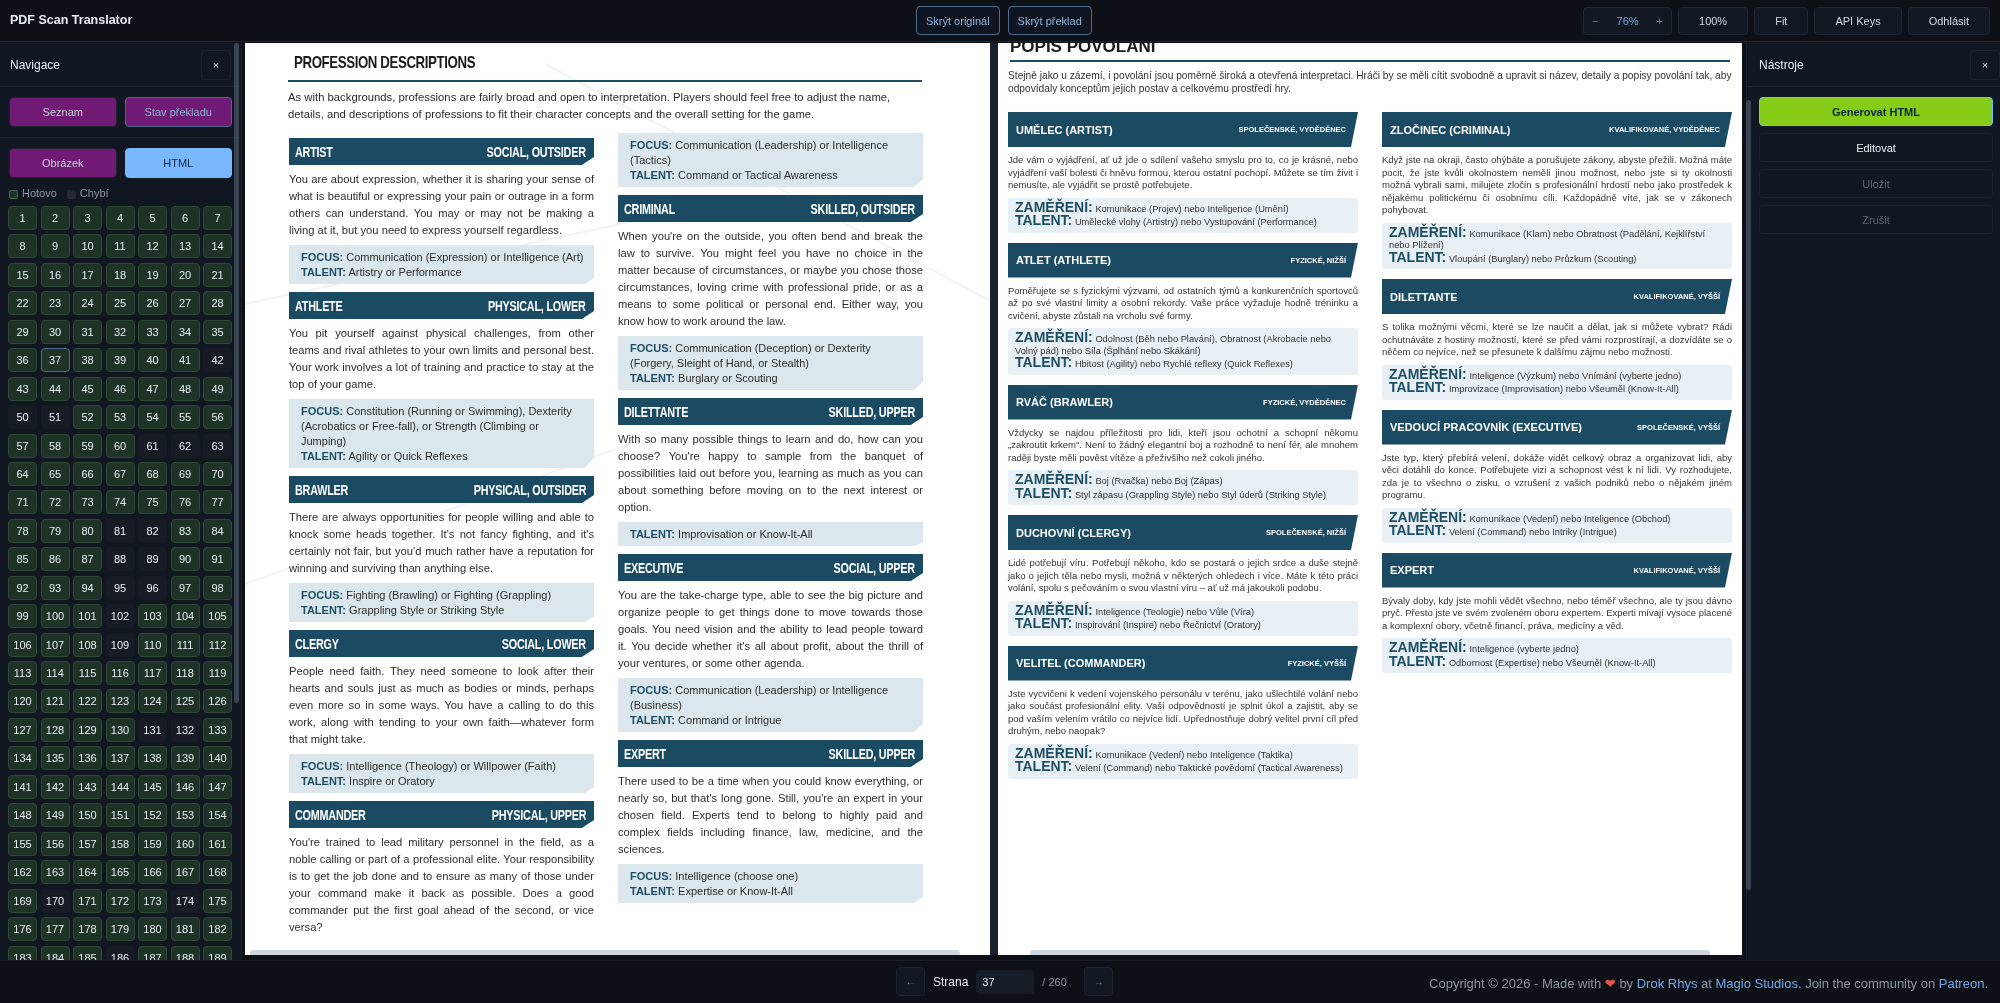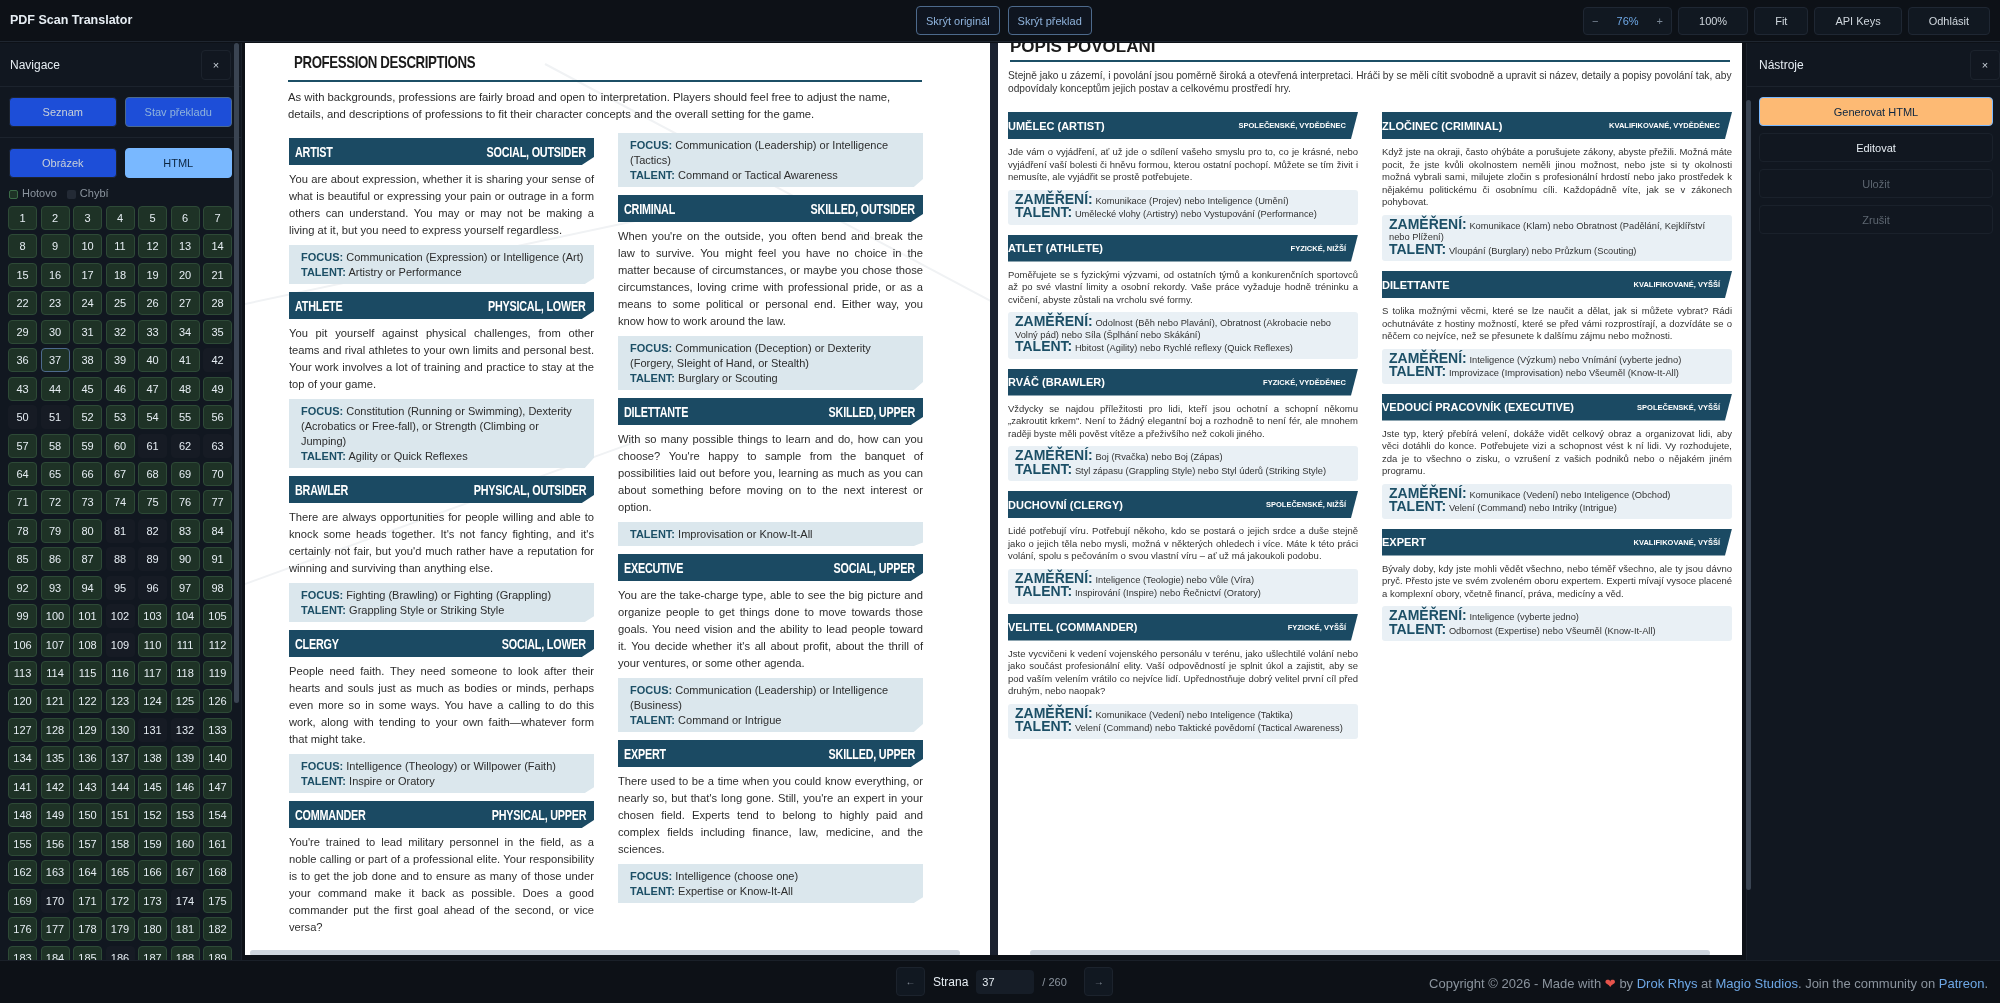--- a/index.html
+++ b/index.html
@@ -12,21 +12,21 @@
 .zoom-grp{display:flex;align-items:center;height:28px;border:1px solid #1f2733;border-radius:4px;background:#111821;padding:0 8px;gap:18px;font-size:11px}
 .zoom-grp .z{color:#7a8796}
 .zoom-grp .v{color:#6ea8e6}
 .dbtn{height:28px;padding:0 20px;border:1px solid #1f2733;border-radius:4px;background:#111821;color:#d0d7de;font-size:11px;display:flex;align-items:center}
 
 .lside{position:absolute;left:0;top:43px;width:242px;height:917px;background:#111720;border-right:1px solid #1a2029}
 .side-head{height:44px;display:flex;align-items:center;justify-content:space-between;padding:0 10px;border-bottom:1px solid #1c232d}
 .side-head .t{font-size:12px;font-weight:normal;color:#e6edf3}
 .xbtn{width:30px;height:30px;border:1px solid #1c232d;border-radius:4px;display:flex;align-items:center;justify-content:center;color:#c9d1d9;font-size:11px}
 .seg{display:flex;gap:8px;padding:10px 9px;border-bottom:1px solid #1c232d}
-.seg .b{flex:1;height:30px;border:1px solid #1c232d;border-radius:4px;display:flex;align-items:center;justify-content:center;font-size:11px;color:#c9d1d9;background:#1d4ed8}
+.seg .b{flex:1;height:30px;border:1px solid #1c232d;border-radius:4px;display:flex;align-items:center;justify-content:center;font-size:11px;color:#c9d1d9;background:#701a75}
 .seg .b.act-outline{border-color:#4d6a8c;color:#8fb3dc}
 .seg .b.act-fill{background:#79b8ff;border-color:#79b8ff;color:#0b2540}
 .legend{display:flex;gap:10px;padding:0 9px;height:18px;align-items:center;font-size:11px;color:#8b949e}
 .legend .sw{display:inline-block;width:9px;height:9px;border-radius:2px;margin-right:4px;vertical-align:middle}
 .grid{display:grid;grid-template-columns:repeat(7,29px);gap:4px 3.5px;padding:4px 8px 0 8px;height:768px;overflow:hidden}
 .cell{height:24px;border:1px solid #2e4a37;border-radius:4px;background:#1e3226;color:#e6edf3;font-size:11px;display:flex;align-items:center;justify-content:center}
 .cell.miss{background:#161b24;border-color:#161b24}
 .cell.cur{border-color:#4d6a8c}
 .lscroll{position:absolute;right:2px;top:0;width:5px;height:100%;}
 .lscroll .th{position:absolute;top:0;width:5px;height:660px;background:#3a4452;border-radius:3px}
@@ -46,31 +46,31 @@
 .pbar .l{transform-origin:left}
 .pbar .r{transform-origin:right}
 .ptext{font-size:11.2px;line-height:17px;color:#2d2d2d;text-align:justify;margin-bottom:6px}
 .fbox{background:#dbe7ed;padding:5px 10px 4px 12px;font-size:11px;line-height:15px;color:#2d2d2d;margin-bottom:8px;clip-path:polygon(0 0,100% 0,100% 85%,97% 100%,0 100%)}
 .fbox b{color:#1c4f66}
 
 .t-title{position:absolute;left:12px;top:-6px;font-size:17px;font-weight:bold;color:#1a1a1a}
 .t-rule{position:absolute;left:12px;top:17px;width:720px;height:2px;background:#1c4f66}
 .t-intro{position:absolute;left:10px;top:26px;width:724px;font-size:10.2px;line-height:13px;color:#333}
 .tcol{position:absolute;width:350px}
-.tbar{height:27px;background:#1b4a63;color:#fff;display:flex;justify-content:space-between;align-items:center;padding:0 12px 0 0;clip-path:polygon(0 0,100% 0,98% 100%,0 100%);margin-bottom:7px}
+.tbar{height:35px;background:#1b4a63;color:#fff;display:flex;justify-content:space-between;align-items:center;padding:0 12px 0 8px;clip-path:polygon(0 0,100% 0,98% 100%,0 100%);margin-bottom:7px}
 .tbar .l{font-weight:bold;font-size:11px}
 .tbar .r{font-weight:bold;font-size:7.5px}
 .ttext{font-size:9.5px;line-height:12.5px;color:#333;text-align:justify;margin-bottom:6px}
 .tbox{background:#e9f0f5;padding:4px 7px;font-size:9.3px;line-height:11.5px;color:#333;margin-bottom:10px;border-radius:3px}
 .tbox b{color:#1c4f66;font-size:14px}
 
 .rside{position:absolute;left:1746px;top:43px;width:264px;height:917px;background:#111720;border-left:1px solid #1a2029}
 .rscroll{position:absolute;left:1746px;top:100px;width:5px;height:790px;background:#3a4452;border-radius:3px}
 .tool{margin:0 8px 7px 12px;height:29px;border:1px solid #1a212b;border-radius:4px;display:flex;align-items:center;justify-content:center;font-size:11px;color:#e6edf3;background:#111720}
-.tool.primary{background:#fdba74;border-color:#79b8ff;color:#0b2540;font-weight:normal}
+.tool.primary{background:#84cc16;border-color:#79b8ff;color:#0b2540;font-weight:bold}
 .tool.dis{color:#5d6670}
 
 .bottom{position:absolute;left:0;top:960px;width:2000px;height:43px;background:#0d1117;border-top:1px solid #1a2029}
 .pager{position:absolute;left:896px;top:6px;display:flex;align-items:center;gap:8px}
 .arrow{width:29px;height:29px;border:1px solid #1c232d;border-radius:4px;background:#111821;display:flex;align-items:center;justify-content:center;color:#8b949e;font-size:10px}
 .pager .lbl{font-size:12px;color:#e6edf3}
 .pinput{width:58px;height:24px;border:none;border-radius:4px;background:#161d27;color:#e6edf3;font-size:11px;padding-left:6px;font-family:"Liberation Sans",sans-serif}
 .pager .tot{font-size:11px;color:#8b949e;width:34px}
 .footer{position:absolute;right:12px;top:15px;font-size:13px;color:#8b949e}
 .footer a{color:#6ea8e6;text-decoration:none}

